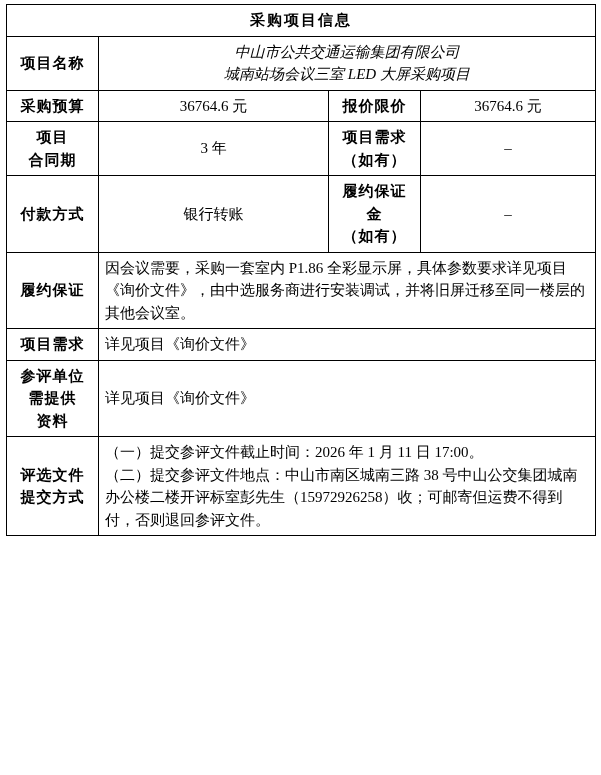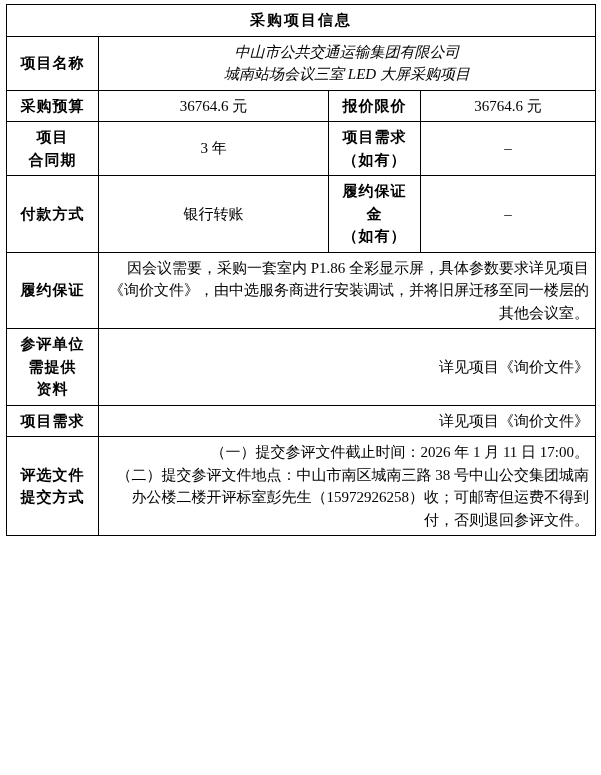--- a/index.html
+++ b/index.html
@@ -50,21 +50,21 @@
   .center {
     text-align: center;
   }
   .center-block {
     text-align: center;
     white-space: pre-line;
     line-height: 1.65;
     font-style: italic;
   }
   .body-text {
-    text-align: right;
+    text-align: left;
     white-space: pre-line;
     line-height: 1.6;
     font-size: 15px;
   }
   .dash {
     text-align: center;
     font-size: 15px;
   }
   .small-pad {
     padding-top: 6px;
@@ -114,27 +114,27 @@
         <td class="label">履约保证
 金
 （如有）</td>
         <td class="dash">–</td>
       </tr>
       <tr>
         <td class="label">履约保证</td>
         <td colspan="3" class="body-text">因会议需要，采购一套室内 P1.86 全彩显示屏，具体参数要求详见项目《询价文件》，由中选服务商进行安装调试，并将旧屏迁移至同一楼层的其他会议室。</td>
       </tr>
       <tr>
+        <td class="label small-pad">项目需求</td>
+        <td colspan="3" class="body-text">详见项目《询价文件》</td>
+      </tr>
+      <tr>
         <td class="label tall">参评单位
 需提供
 资料</td>
-        <td colspan="3" class="body-text">详见项目《询价文件》</td>
-      </tr>
-      <tr>
-        <td class="label small-pad">项目需求</td>
         <td colspan="3" class="body-text">详见项目《询价文件》</td>
       </tr>
       <tr>
         <td class="label">评选文件
 提交方式</td>
         <td colspan="3" class="body-text">（一）提交参评文件截止时间：2026 年 1 月 11 日 17:00。
 （二）提交参评文件地点：中山市南区城南三路 38 号中山公交集团城南办公楼二楼开评标室彭先生（15972926258）收；可邮寄但运费不得到付，否则退回参评文件。</td>
       </tr>
     </tbody>
   </table>

